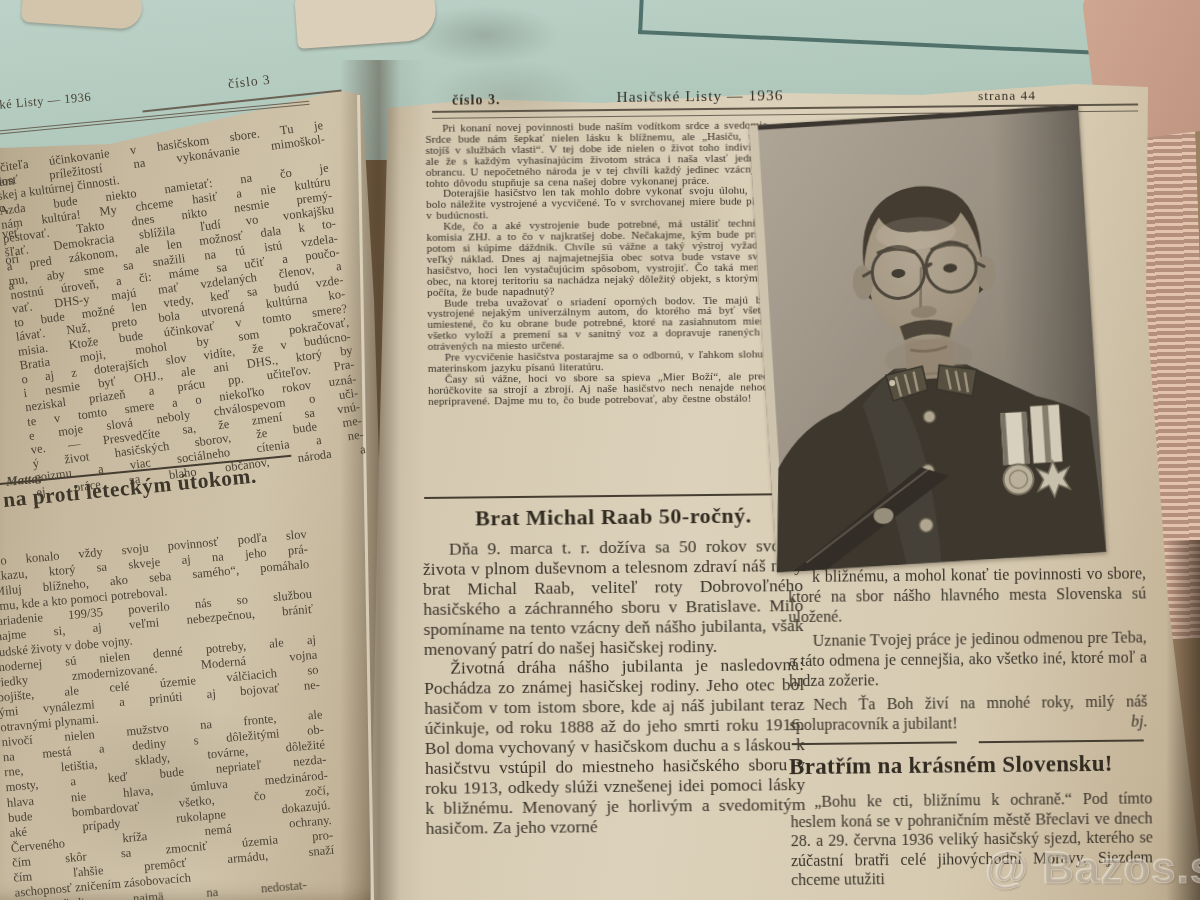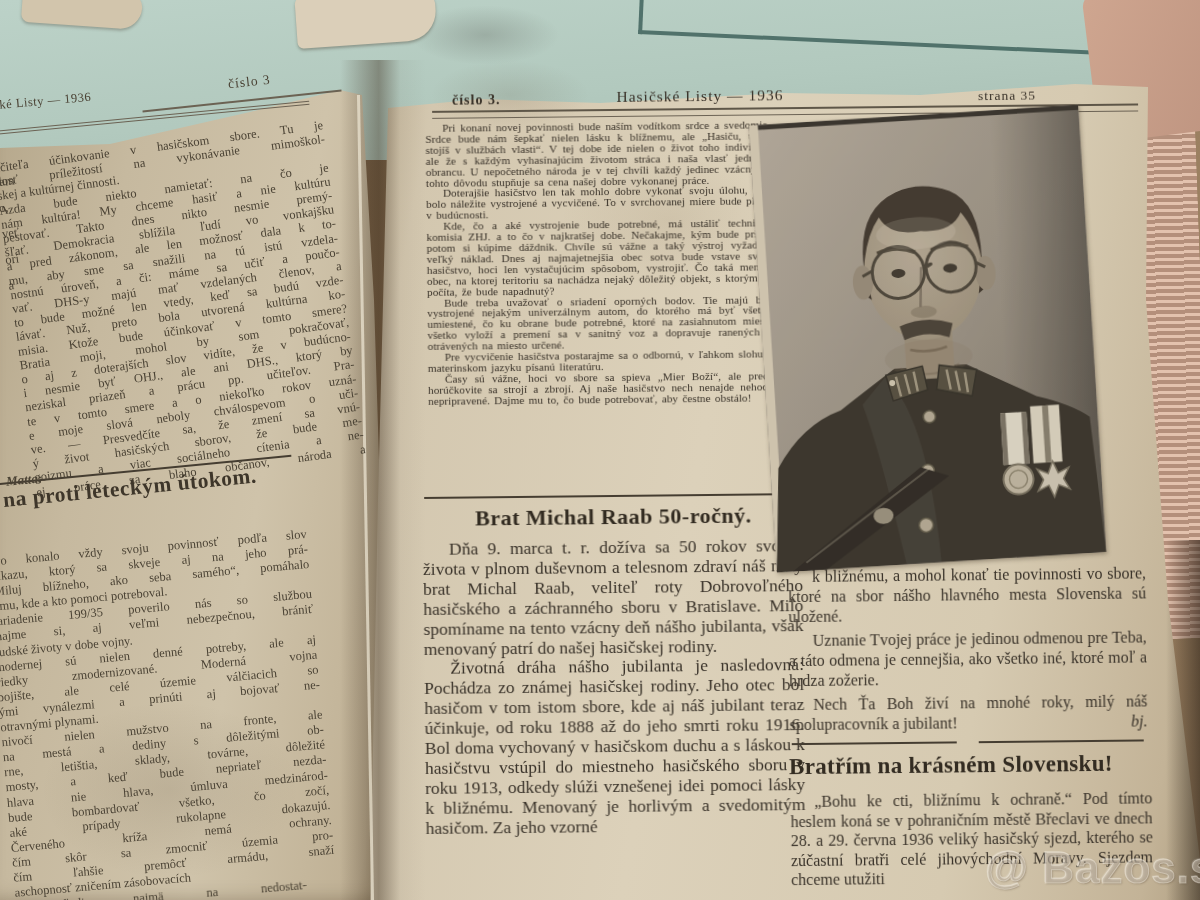--- a/index.html
+++ b/index.html
@@ -202,21 +202,21 @@
 
     <div class="lp-lines block-c">
 
     <div class="lp-line">pocítili ľudia najmä na nedostat-</div>
       </div>
   </div>
 
   <div class="rp">
     <div class="rp-issue">číslo 3.</div>
     <div class="rp-title">Hasičské Listy — 1936</div>
-    <div class="rp-pageno">strana 35</div>
+    <div class="rp-pageno">strana 44</div>
     <div class="rp-hdr-rule"></div>
 
     <div class="col col1-top">
 
     <p>Pri konaní novej povinnosti bude naším vodítkom srdce a svedomie. Srdce bude nám šepkať nielen lásku k blížnemu, ale „Hasiču, teraz stojíš v službách vlasti“. V tej dobe ide nielen o život toho individua, ale že s každým vyhasínajúcim životom stráca i naša vlasť jedného obrancu. U nepočetného národa je v tej chvíli každý jedinec vzácny. Z tohto dôvodu stupňuje sa cena našej dobre vykonanej práce.</p>
         <p>Doterajšie hasičstvo len tak mohlo dobre vykonať svoju úlohu, keď bolo náležite vystrojené a vycvičené. To v svrchovanej miere bude platiť v budúcnosti.</p>
         <p>Kde, čo a aké vystrojenie bude potrebné, má ustáliť technická komisia ZHJ. a to čo v najkratšej dobe. Nečakajme, kým bude pršať, potom si kúpime dáždnik. Chvíle sú vážne a taký výstroj vyžaduje veľký náklad. Dnes aj najmajetnejšia obec sotva bude vstave svoje hasičstvo, hoci len vystačujúcim spôsobom, vystrojiť. Čo taká menšia obec, na ktorej teritoriu sa nachádza nejaký dôležitý objekt, s ktorým sa počíta, že bude napadnutý?</p>
         <p>Bude treba uvažovať o sriadení oporných bodov. Tie majú byť vystrojené nejakým univerzálnym autom, do ktorého má byť všetko umiestené, čo ku obrane bude potrebné, ktoré na zasiahnutom mieste všetko vyloží a premení sa v sanitný voz a dopravuje ranených a otrávených na miesto určené.</p>
         <p>Pre vycvičenie hasičstva postarajme sa o odbornú, v ľahkom slohu a materinskom jazyku písanú literatúru.</p>
         <p>Časy sú vážne, hoci vo sbore sa spieva „Mier Boží“, ale preca horúčkovite sa strojí a zbrojí. Aj naše hasičstvo nech nenajde nehoda nepripravené. Dajme mu to, čo bude potrebovať, aby čestne obstálo!</p>

